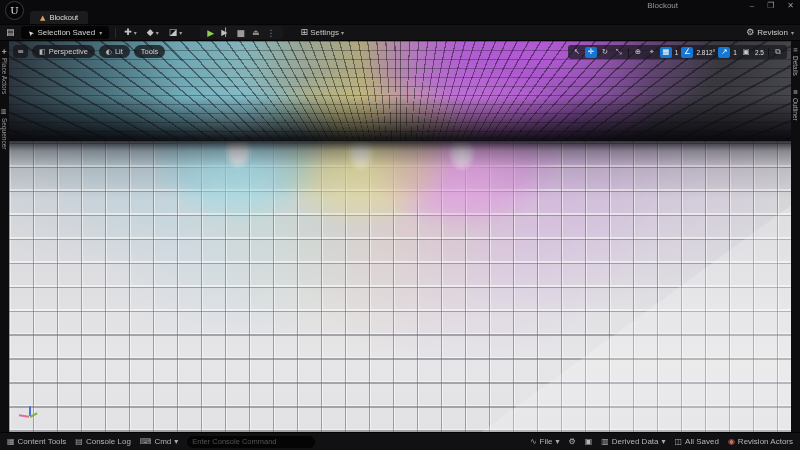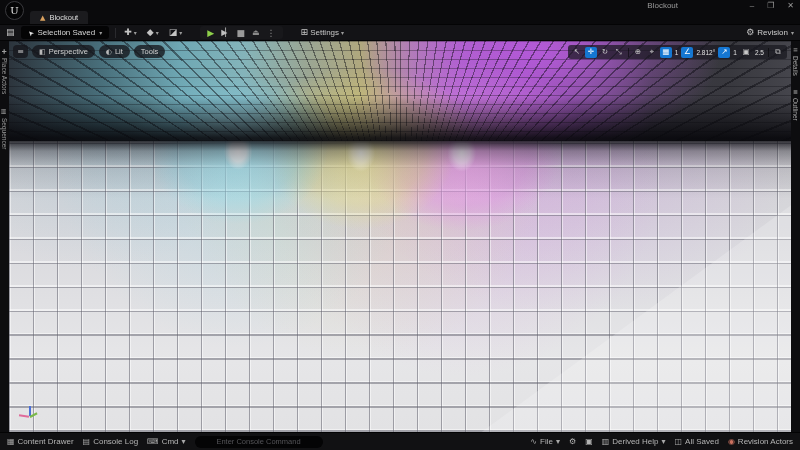--- a/index.html
+++ b/index.html
@@ -110,21 +110,21 @@
   .gz.z{left:11px;bottom:5px;width:2px;height:10px;background:#4a6fd8;}
   .gz.x{left:1px;bottom:4px;width:10px;height:2px;background:#e06a9a;transform:rotate(8deg);}
   .gz.y{left:12px;bottom:3px;width:8px;height:2px;background:#7ab84a;transform:rotate(-28deg);transform-origin:left center;}
 
   
   .statusbar{height:18px;background:#111113;border-top:1px solid #030304;display:flex;
              align-items:center;padding:0 7px;gap:9px;font-size:8px;color:#b5b5b5;}
   .sb-btn{display:flex;align-items:center;gap:3px;white-space:nowrap;}
   .sb-btn .icon{font-size:8px;color:#a8a8a8;}
   .console{width:128px;height:12px;background:#040405;border:none;border-radius:6px;color:#999;
-           font-size:7.5px;padding:0 5px;font-family:"Liberation Sans",sans-serif;outline:none;text-align:center;}
+           font-size:7.5px;padding:0 5px;font-family:"Liberation Sans",sans-serif;outline:none;}
   .console::placeholder{color:#545458;}
   .sb-right{margin-left:auto;display:flex;align-items:center;gap:9px;}
   .revision .icon{color:#c9705f;}
 </style>
 </head>
 <body>
 
 <div class="window">
 
   <div class="titlebar">
@@ -252,21 +252,21 @@
       <div class="vtab">
         <span class="icon">≣</span>
         <span>Outliner</span>
       </div>
     </div>
   </div>
 
   <div class="statusbar">
     <div class="sb-btn">
       <span class="icon">▦</span>
-      <span>Content Drawer</span>
+      <span>Content Tools</span>
     </div>
     <div class="sb-btn">
       <span class="icon">▤</span>
       <span>Console Log</span>
     </div>
     <div class="sb-btn">
       <span class="icon">⌨</span>
       <span>Cmd</span>
       <span class="caret icon">▾</span>
     </div>
@@ -274,21 +274,21 @@
     <div class="sb-right">
       <div class="sb-btn">
         <span class="icon">∿</span>
         <span>File</span>
         <span class="caret icon">▾</span>
       </div>
       <span class="icon" style="font-size:8px">⚙</span>
       <span class="icon" style="font-size:8px">▣</span>
       <div class="sb-btn">
         <span class="icon">▥</span>
-        <span>Derived Help</span>
+        <span>Derived Data</span>
         <span class="caret icon">▾</span>
       </div>
       <div class="sb-btn">
         <span class="icon">◫</span>
         <span>All Saved</span>
       </div>
       <div class="sb-btn revision">
         <span class="icon">◉</span>
         <span>Revision Actors</span>
       </div>

